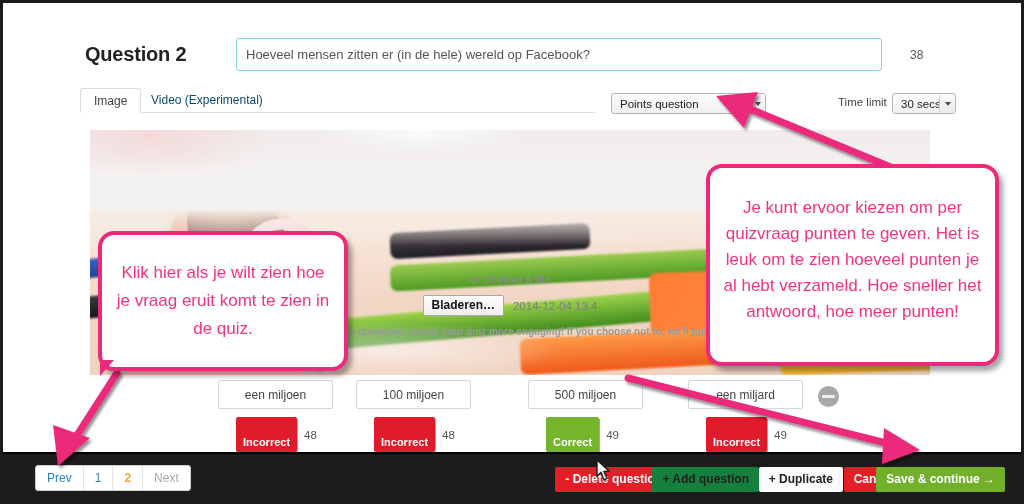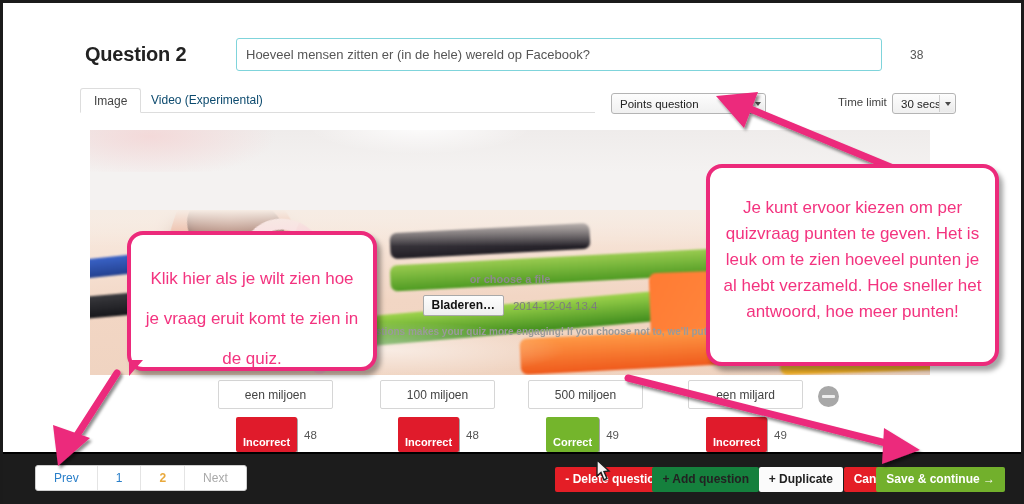--- a/index.html
+++ b/index.html
@@ -246,21 +246,21 @@
   }
   .verdict.incorrect { background: #e01b2b; }
   .verdict.correct { background: #74b52c; }
   .verdict-count {
     display: inline-block;
     margin-left: 7px;
     font-size: 11.5px; color: #555;
     vertical-align: middle;
   }
   #ans0 { left: 218px; }
-  #ans1 { left: 380px; }
+  #ans1 { left: 356px; }
   #ans2 { left: 528px; }
   #ans3 { left: 688px; }
   #remove-answer {
     position: absolute; left: 818px; top: 386px;
     width: 21px; height: 21px;
     border-radius: 50%;
     background: #a8a8a8;
     cursor: pointer;
   }
   #remove-answer::after {
@@ -280,21 +280,21 @@
     position: absolute; left: 32px; top: 11px;
     height: 26px;
     background: #fff;
     border: 1px solid #cfcfcf;
     border-radius: 3px;
     font-size: 0;
     overflow: hidden;
   }
   .pg {
     display: inline-block;
-    padding: 0 18px;
+    padding: 0 11px;
     height: 24px; line-height: 24px;
     font-size: 12px;
     border-right: 1px solid #e4e4e4;
     cursor: pointer;
   }
   .pg:last-child { border-right: none; }
   .pg.link { color: #2a7fc9; }
   .pg.active { color: #e9a93c; font-weight: bold; }
   .pg.muted { color: #a9a9a9; text-align: center; }
 
@@ -318,24 +318,24 @@
     position: absolute;
     background: #fff;
     border: 4px solid #ec2a7b;
     border-radius: 16px;
     box-shadow: 4px 5px 5px rgba(0,0,0,.35);
     color: #f3337f;
     text-align: center;
     font-family: "Liberation Sans", sans-serif;
   }
   #callout-left {
-    left: 127px; top: 231px;
+    left: 98px; top: 231px;
     width: 250px; height: 140px;
     font-size: 17px;
-    line-height: 40px;
+    line-height: 28px;
     padding: 24px 12px 0;
   }
   #callout-right {
     left: 706px; top: 164px;
     width: 293px; height: 202px;
     font-size: 17px;
     line-height: 26px;
     padding: 27px 13px 0;
   }
   #callout-left .tail {

